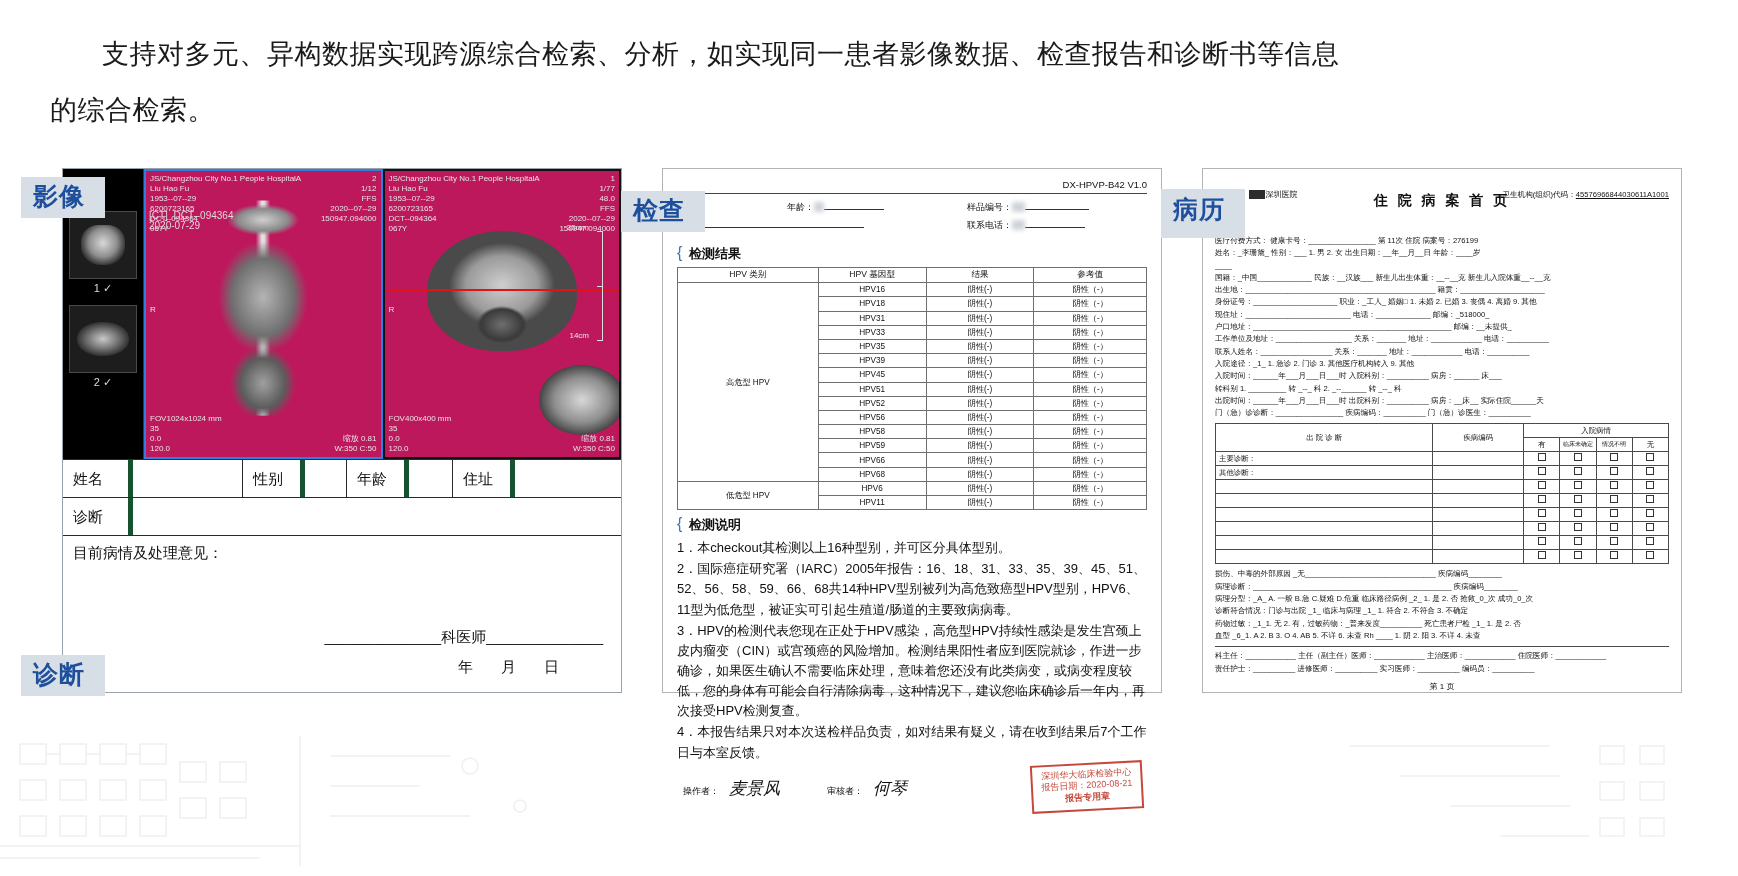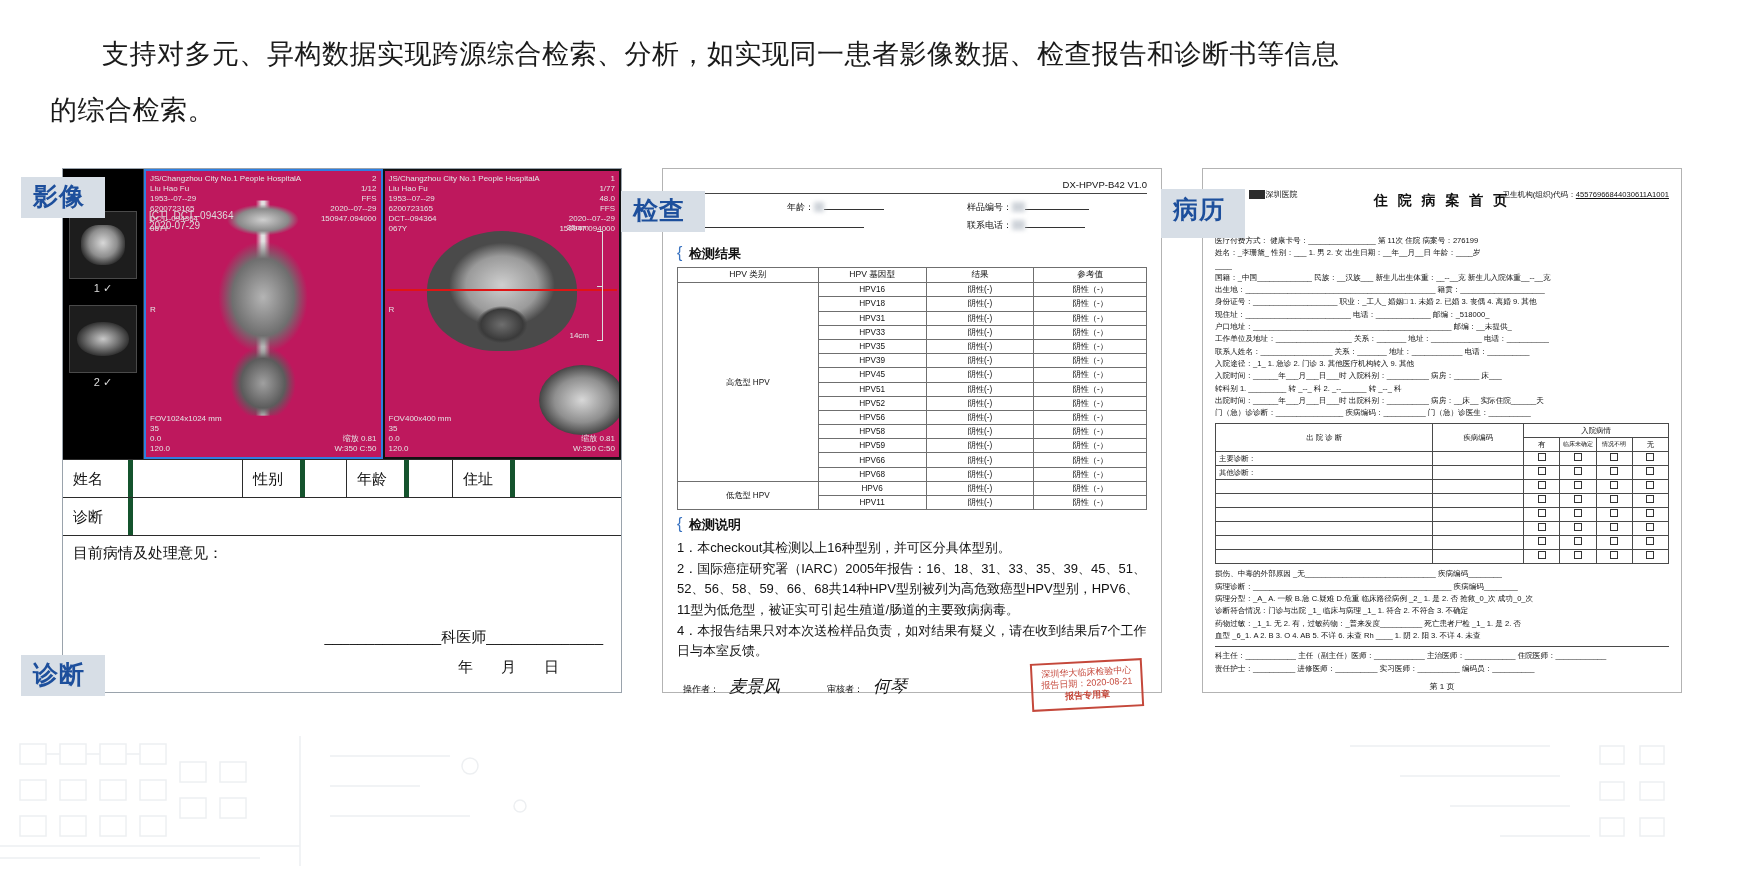--- a/index.html
+++ b/index.html
@@ -512,20 +512,21 @@
             <td>阴性（-）</td>
           </tr>
         </tbody>
     </table>
 
     <div class="sec-title"><span class="hook">{</span><span>检测说明</span></div>
 
     <div class="notes" id="exam-notes">
         <div>1．本checkout其检测以上16种型别，并可区分具体型别。</div>
         <div>2．国际癌症研究署（IARC）2005年报告：16、18、31、33、35、39、45、51、52、56、58、59、66、68共14种HPV型别被列为高危致癌型HPV型别，HPV6、11型为低危型，被证实可引起生殖道/肠道的主要致病病毒。</div>
+        <div>3．HPV的检测代表您现在正处于HPV感染，高危型HPV持续性感染是发生宫颈上皮内瘤变（CIN）或宫颈癌的风险增加。检测结果阳性者应到医院就诊，作进一步确诊，如果医生确认不需要临床处理，意味着您还没有此类病变，或病变程度较低，您的身体有可能会自行清除病毒，这种情况下，建议您临床确诊后一年内，再次接受HPV检测复查。</div>
         <div>4．本报告结果只对本次送检样品负责，如对结果有疑义，请在收到结果后7个工作日与本室反馈。</div>
       </div>
 
     <div class="rep-foot">
       <span style="position:absolute; left:6px; top:14px;">操作者：</span>
       <span class="sign" style="position:absolute; left:52px; top:6px;">麦景风</span>
       <span style="position:absolute; left:150px; top:14px;">审核者：</span>
       <span class="sign" style="position:absolute; left:196px; top:6px;">何琴</span>
       <div class="stamp">
         <div>深圳华大临床检验中心</div>

